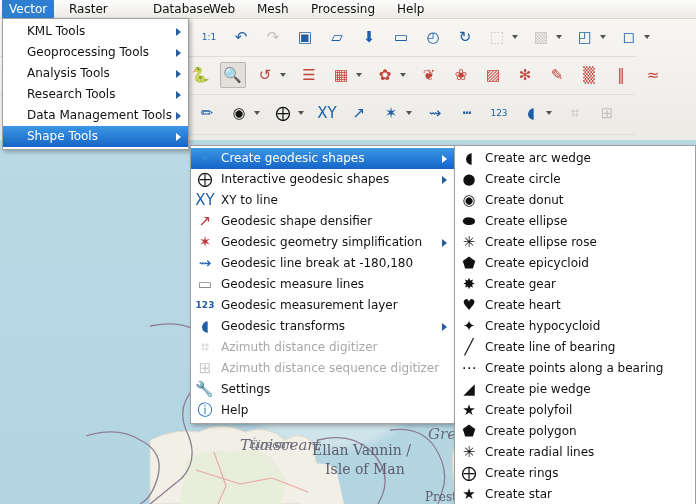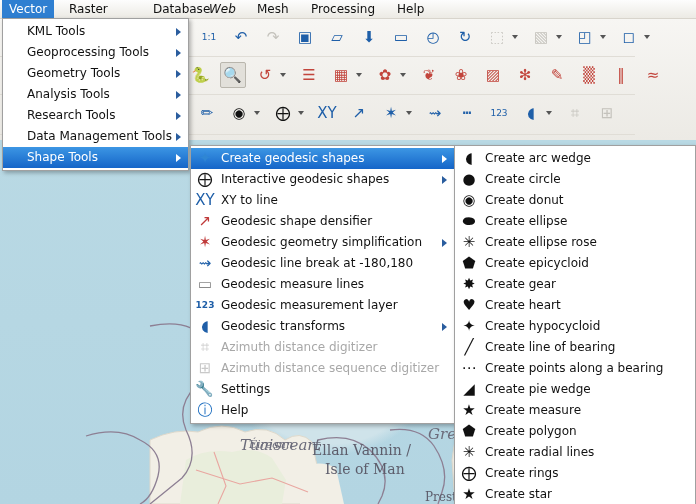--- a/index.html
+++ b/index.html
@@ -165,30 +165,29 @@
       <div class="caret" style="left: 546px;"></div>
       <div class="tbtn" style="left: 562px; display: flex; align-items: center; justify-content: center; font-size: 15px; color: rgb(196, 194, 188);">⌗</div>
       <div class="tbtn" style="left: 594px; display: flex; align-items: center; justify-content: center; font-size: 15px; color: rgb(196, 194, 188);">⊞</div>
     </div>
 </div>
 
 <div id="menubar">
     <div class="mb-item active" style="left: 2px;">Vector</div>
     <div class="mb-item" style="left: 62px;">Raster</div>
     <div class="mb-item" style="left: 137px; margin-left: 9px;">Database</div>
-    <div class="mb-item" style="left: 202px; font-style: italic;">Web</div>
+    <div class="mb-item" style="left: 202px;">Web</div>
     <div class="mb-item" style="left: 250px;">Mesh</div>
     <div class="mb-item" style="left: 304px;">Processing</div>
     <div class="mb-item" style="left: 390px;">Help</div>
   </div>
 
 <div class="menu" id="menu1">
     <div class="mi"><span>KML Tools</span><span class="arrow"></span></div>
     <div class="mi"><span>Geoprocessing Tools</span><span class="arrow"></span></div>
-    <div class="mi"><span>Geometry Tools</span><span class="arrow"></span></div>
     <div class="mi"><span>Analysis Tools</span><span class="arrow"></span></div>
     <div class="mi"><span>Research Tools</span><span class="arrow"></span></div>
     <div class="mi"><span>Data Management Tools</span><span class="arrow"></span></div>
     <div class="mi sel"><span>Shape Tools</span><span class="arrow"></span></div>
   </div>
 <div class="menu" id="menu2">
     <div class="mi sel"><span class="ico gl" style="color: rgb(47, 134, 212);">✦</span><span>Create geodesic shapes</span><span class="arrow"></span></div>
     <div class="mi"><span class="ico gl" style="color: rgb(27, 27, 27);">⨁</span><span>Interactive geodesic shapes</span><span class="arrow"></span></div>
     <div class="mi"><span class="ico gl" style="color: rgb(31, 95, 168);">XY</span><span>XY to line</span></div>
     <div class="mi"><span class="ico gl" style="color: rgb(192, 58, 58);">↗</span><span>Geodesic shape densifier</span></div>
@@ -208,18 +207,18 @@
     <div class="mi"><span class="ico gl" style="color: rgb(17, 17, 17);">◉</span><span>Create donut</span></div>
     <div class="mi"><span class="ico gl" style="color: rgb(17, 17, 17);">⬬</span><span>Create ellipse</span></div>
     <div class="mi"><span class="ico gl" style="color: rgb(17, 17, 17);">✳</span><span>Create ellipse rose</span></div>
     <div class="mi"><span class="ico gl" style="color: rgb(17, 17, 17);">⬟</span><span>Create epicycloid</span></div>
     <div class="mi"><span class="ico gl" style="color: rgb(17, 17, 17);">✸</span><span>Create gear</span></div>
     <div class="mi"><span class="ico gl" style="color: rgb(17, 17, 17);">♥</span><span>Create heart</span></div>
     <div class="mi"><span class="ico gl" style="color: rgb(17, 17, 17);">✦</span><span>Create hypocycloid</span></div>
     <div class="mi"><span class="ico gl" style="color: rgb(17, 17, 17);">╱</span><span>Create line of bearing</span></div>
     <div class="mi"><span class="ico gl" style="color: rgb(17, 17, 17);">⋯</span><span>Create points along a bearing</span></div>
     <div class="mi"><span class="ico gl" style="color: rgb(17, 17, 17);">◢</span><span>Create pie wedge</span></div>
-    <div class="mi"><span class="ico gl" style="color: rgb(17, 17, 17);">★</span><span>Create measure</span></div>
+    <div class="mi"><span class="ico gl" style="color: rgb(17, 17, 17);">★</span><span>Create polyfoil</span></div>
     <div class="mi"><span class="ico gl" style="color: rgb(17, 17, 17);">⬟</span><span>Create polygon</span></div>
     <div class="mi"><span class="ico gl" style="color: rgb(17, 17, 17);">✳</span><span>Create radial lines</span></div>
     <div class="mi"><span class="ico gl" style="color: rgb(17, 17, 17);">⨁</span><span>Create rings</span></div>
     <div class="mi"><span class="ico gl" style="color: rgb(17, 17, 17);">★</span><span>Create star</span></div>
   </div>
 
 </body></html>

